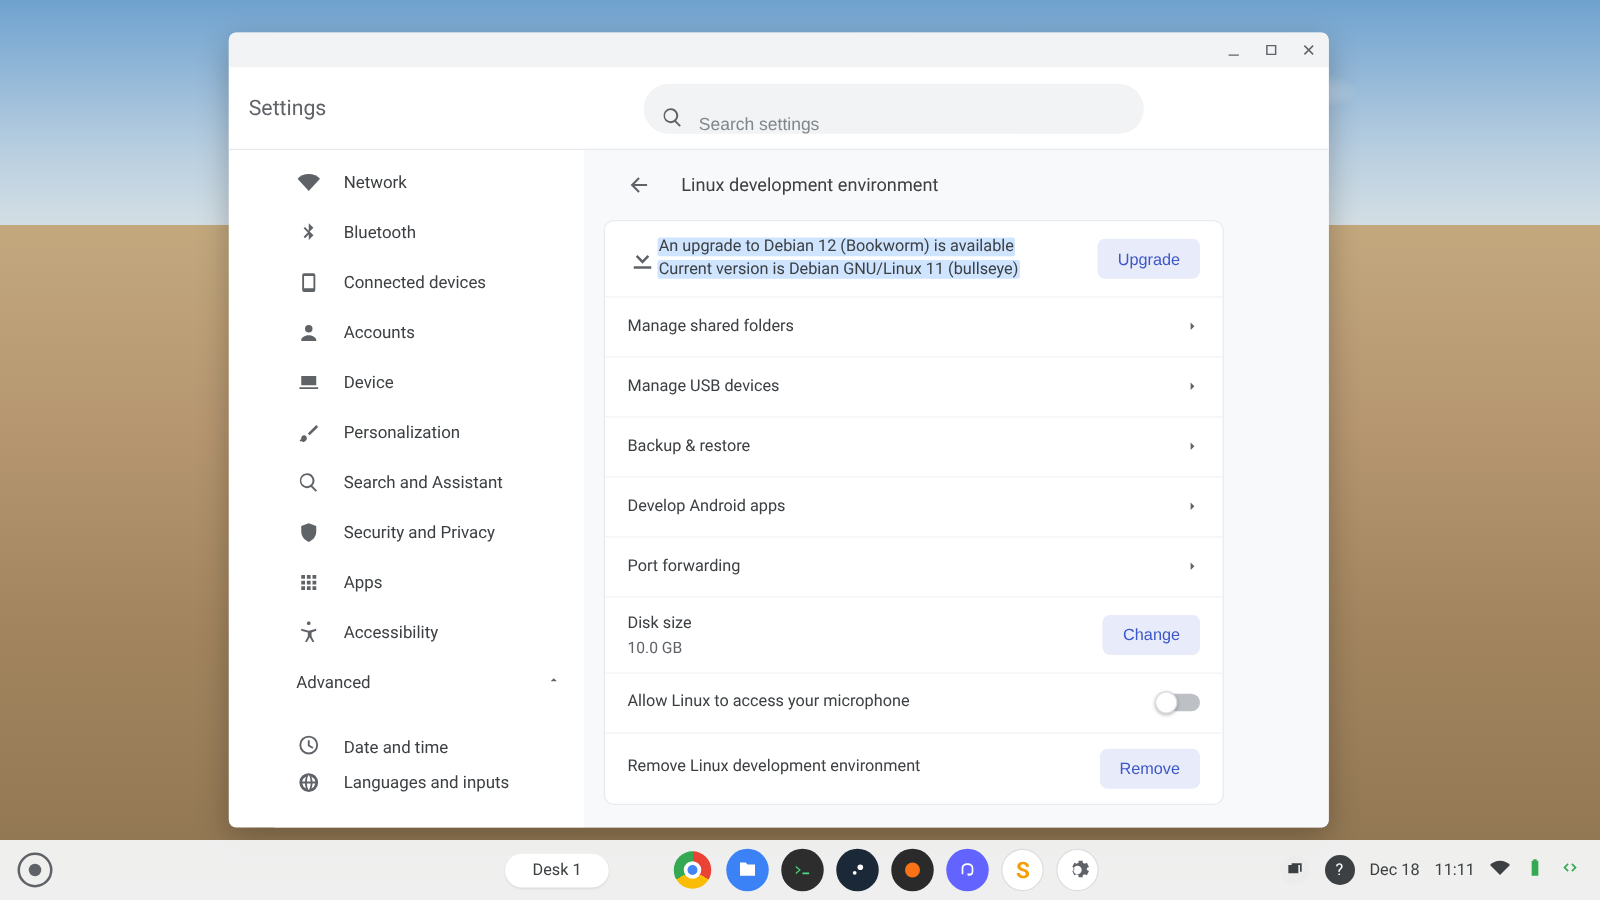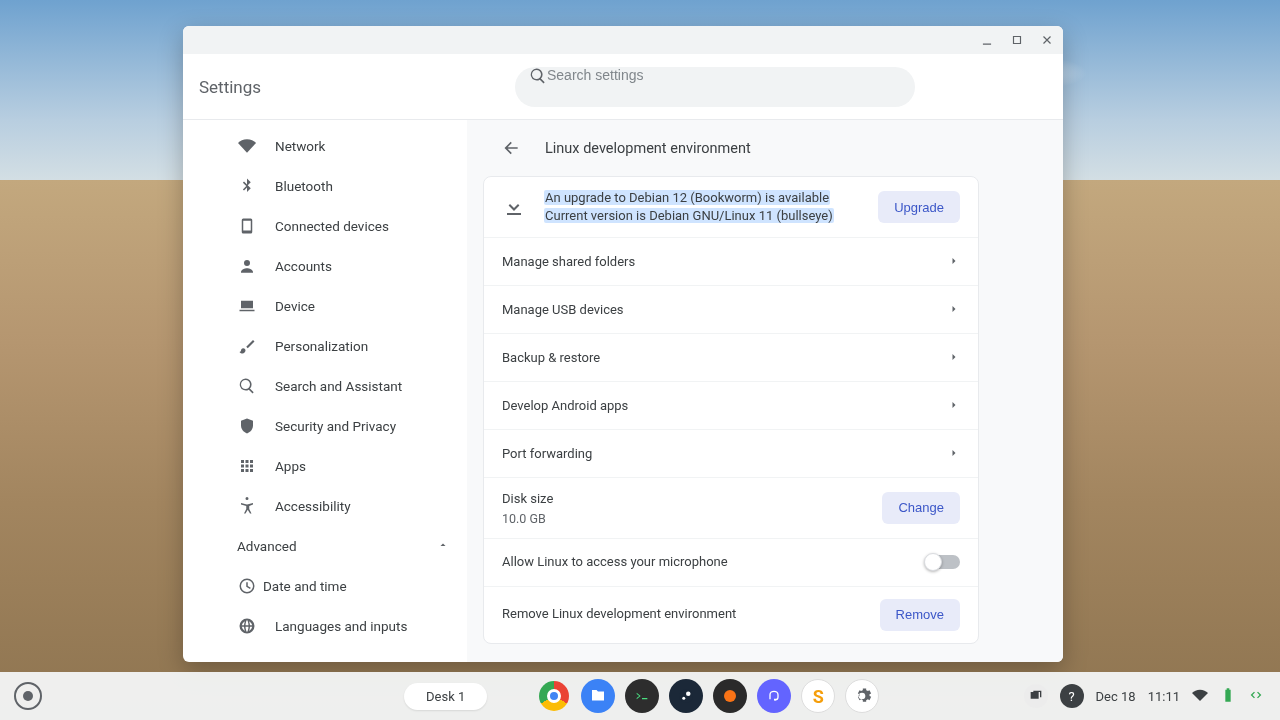--- a/index.html
+++ b/index.html
@@ -31,21 +31,21 @@
     position: absolute; left: 183px; top: 26px; width: 880px; height: 636px;
     background: #fff; border-radius: 6px; box-shadow: 0 8px 24px rgba(0,0,0,.25);
     display: flex; flex-direction: column; overflow: hidden;
   }
   .titlebar { height: 28px; background:#f1f3f4; display:flex; justify-content:flex-end; align-items:center; padding:0 6px; gap:10px;}
   .tb-btn { width:20px; height:20px; display:flex; align-items:center; justify-content:center; color:#5f6368; border-radius:3px;}
   .tb-btn svg { width:14px; height:14px; }
 
   .header { height:66px; background:#fff; display:flex; align-items:center; padding:0 16px; border-bottom:1px solid #e8eaed;}
   .header-title { font-size:17px; color:#5f6368; width:316px; }
-  .search-wrap { flex:0 0 400px; background:#f1f3f4; border-radius:22px; height:40px; display:flex; align-items:flex-start; padding:0 14px; }
+  .search-wrap { flex:0 0 400px; background:#f1f3f4; border-radius:22px; height:40px; display:flex; align-items:flex-end; padding:0 14px; gap:12px;}
   .search-wrap svg { width:18px; height:18px; color:#5f6368; }
   .search-wrap input { border:none; background:transparent; outline:none; font-size:14px; color:#3c4043; flex:1;}
   .search-wrap input::placeholder { color:#80868b; }
 
   .body { flex:1; display:flex; overflow:hidden; background:#f8f9fa;margin-left:36px; }
 
   .sidebar { width:248px; background:#fff; border-right:none; padding:6px 0; overflow-y:auto;}
   .nav-item { display:flex; align-items:center; gap:18px; height:40px; padding:0 18px; color:#3c4043; font-size:13.5px; cursor:pointer;}
   .nav-icon { width:20px; height:20px; color:#5f6368; display:flex; align-items:center; justify-content:center;}
   .nav-icon svg { width:18px; height:18px; }
@@ -54,21 +54,21 @@
 
   .content { flex:1; padding:0 84px 0 16px; overflow-y:auto; display:flex; justify-content:flex-start;}
   .content-inner { width:568px; }
   .panel-hdr { display:flex; align-items:center; gap:18px; height:56px; padding:0 12px; }
   .back-btn { width:32px; height:32px; border-radius:50%; display:flex; align-items:center; justify-content:center; color:#5f6368; cursor:pointer;}
   .panel-title { font-size:14.5px; color:#3c4043; }
 
   .card { border:1px solid #e8eaed; border-radius:8px; overflow:hidden; background:#fff;}
   .row { display:flex; align-items:center; justify-content:space-between; padding:12px 18px; min-height:48px; }
   .row + .row { border-top:1px solid #f1f3f4; }
-  .row-left { display:flex; align-items:center; gap:18px; flex:1;}
+  .row-left { display:flex; align-items:center; gap:0; flex:1;}
   .row-text { color:#3c4043; font-size:13px; line-height:1.4;}
   .row-sub { color:#5f6368; font-size:12.5px; margin-top:2px;}
   .hl { background:#cfe4ff; border-radius:2px; padding:0 1px;}
   .chev { color:#5f6368; }
   .chev svg{ width:12px; height:12px; }
   .dl-icon { width:24px; height:24px; color:#5f6368; display:flex; align-items:center; justify-content:center;}
   .btn-chip { background:#e8ebf9; color:#3c57c8; border:none; border-radius:6px; height:32px; padding:0 16px; font-size:13px; cursor:pointer;}
 
   .toggle { width:34px; height:14px; background:#bdc1c6; border-radius:10px; position:relative; cursor:pointer;}
   .toggle .knob { position:absolute; width:18px; height:18px; background:#fff; border-radius:50%; top:-2px; left:-2px; box-shadow:0 1px 3px rgba(0,0,0,.3); border:1px solid #dadce0;}
@@ -208,21 +208,21 @@
             </svg>
           </span>
         <span>Accessibility</span>
       </div>
       <div class="nav-section">
         <span>Advanced</span>
         <span><svg width="12" height="12" viewBox="0 0 24 24">
               <path fill="#5f6368" d="M7 14l5-5 5 5z"></path>
             </svg></span>
       </div>
-      <div class="nav-item nav-sub" style="gap:6px;">
+      <div class="nav-item nav-sub" style="gap:18px;align-items:flex-end;">
         <span class="nav-icon" style="margin-left:-26px;">
             <svg viewBox="0 0 24 24">
               <path fill="currentColor" d="M12 2a10 10 0 100 20 10 10 0 000-20zm0 2a8 8 0 110 16 8 8 0 010-16zm1 3h-2v6l5 3 1-1.7-4-2.3V7z"></path>
             </svg>
           </span>
         <span>Date and time</span>
       </div>
       <div class="nav-item nav-sub" style="gap:18px;">
         <span class="nav-icon" style="margin-left:-26px;">
             <svg viewBox="0 0 24 24">

